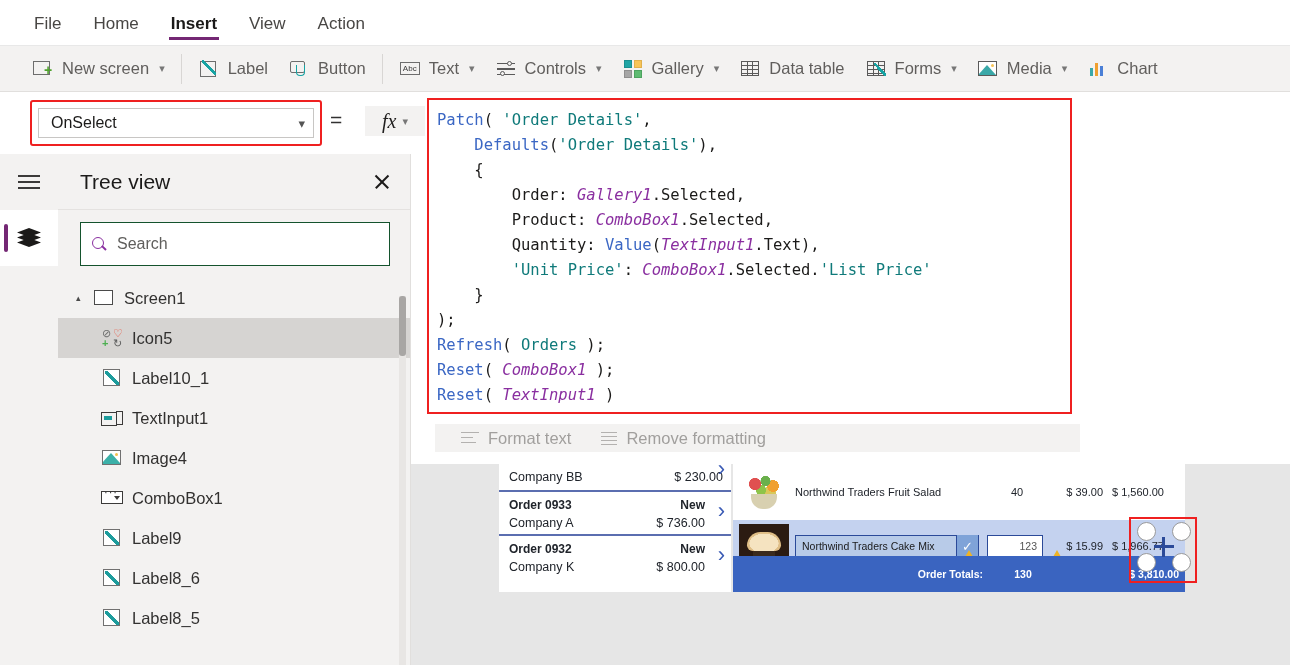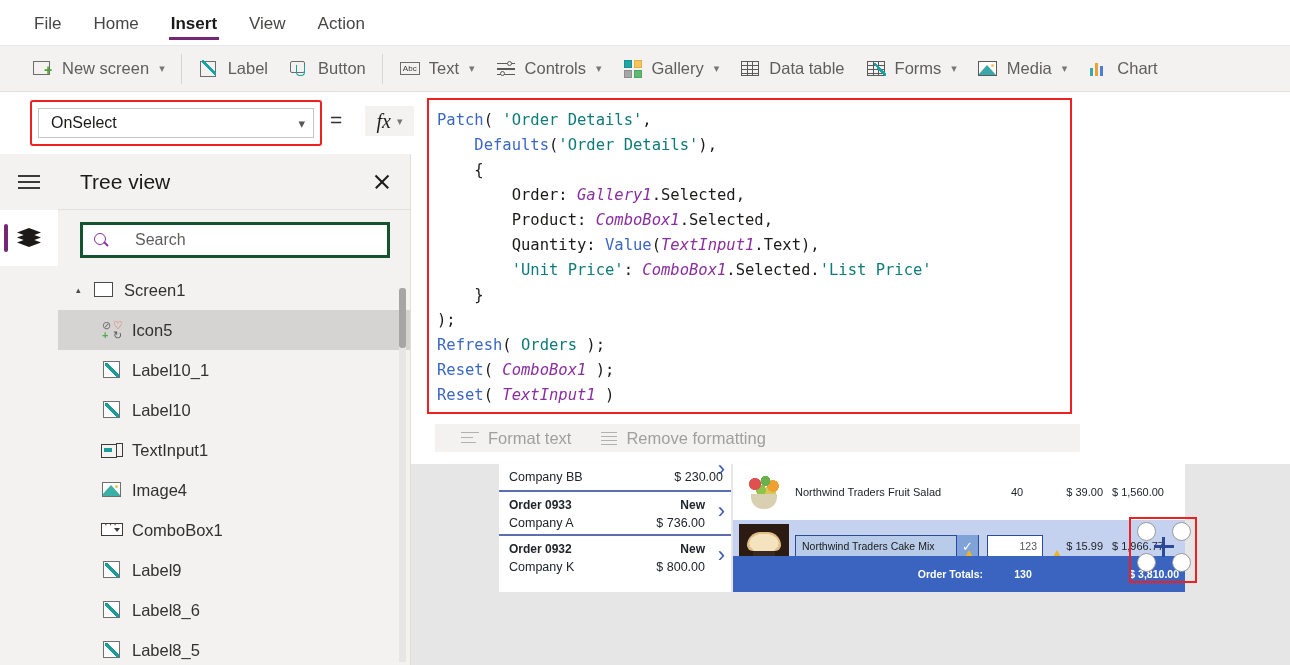--- a/index.html
+++ b/index.html
@@ -93,21 +93,21 @@
   }
   .prop-select {
     position: absolute; left: 38px; top: 16px; width: 276px; height: 30px;
     border: 1px solid #c8c6c4; background: #fff; display: flex; align-items: center;
     padding: 0 8px 0 12px; font-size: 16px; color: #1b1a19; cursor: pointer;
   }
   .prop-select .val { flex: 1; }
   .prop-select .dd { color: #555; font-size: 13px; }
   .eq-sign { position: absolute; left: 330px; top: 108px; font-size: 21px; color: #323130; }
   .fx-btn {
-    position: absolute; left: 365px; top: 106px; width: 49px; height: 30px;
+    position: absolute; left: 365px; top: 106px; width: 60px; height: 30px;
     background: #f3f2f1; display: flex; align-items: center; justify-content: center;
     gap: 4px; cursor: pointer; color: #201f1e;
   }
   .fx-btn .fx { font-family: "Liberation Serif", serif; font-style: italic; font-size: 20px; }
 
   
   .formula-wrap {
     position: absolute; left: 427px; top: 98px; width: 645px; height: 316px;
     border: 2.5px solid #ef2020; background: #fff; overflow: hidden;
   }
@@ -168,22 +168,22 @@
     padding: 0 14px 0 22px; border-bottom: 1px solid #e4e2e0;
   }
   .tree-title { flex: 1; font-size: 21px; color: #1b1a19; }
   .tree-close { width: 28px; height: 28px; position: relative; cursor: pointer; }
   .tree-close::before, .tree-close::after {
     content:""; position:absolute; left:5px; top:13px; width:18px; height:1.6px; background:#1b1a19;
   }
   .tree-close::before { transform: rotate(45deg); } .tree-close::after { transform: rotate(-45deg); }
   .search-row { padding: 12px 20px 12px 22px; }
   .search-box {
-    height: 36px; background: #fff; border: 3px solid #14532d; display: flex;
-    align-items: center; padding: 0 10px; gap: 26px;
+    height: 44px; background: #fff; border: 1px solid #14532d; display: flex;
+    align-items: center; padding: 0 10px; gap: 10px;
   }
   .ic-search { width:16px; height:16px; position: relative; flex:0 0 16px; }
   .ic-search::before {
     content:""; position:absolute; left:1px; top:1px; width:10px; height:10px;
     border:1.6px solid #8a2fa0; border-radius:50%;
   }
   .ic-search::after {
     content:""; position:absolute; left:10px; top:11px; width:6px; height:1.7px;
     background:#8a2fa0; transform: rotate(45deg);
   }
@@ -518,26 +518,20 @@
           <span>Icon5</span>
         </div>
         <div class="tree-row child">
           <span class="ti">
             <span class="ic-lbl"></span>
           </span>
           <span>Label10_1</span>
         </div>
         <div class="tree-row child">
           <span class="ti">
-            <span class="ic-lbl"></span>
-          </span>
-          <span>Label10</span>
-        </div>
-        <div class="tree-row child">
-          <span class="ti">
             <span class="ic-textinput">
               <span class="ic-caret2"></span>
             </span>
           </span>
           <span>TextInput1</span>
         </div>
         <div class="tree-row child">
           <span class="ti">
             <span class="ic-image"></span>
           </span>

